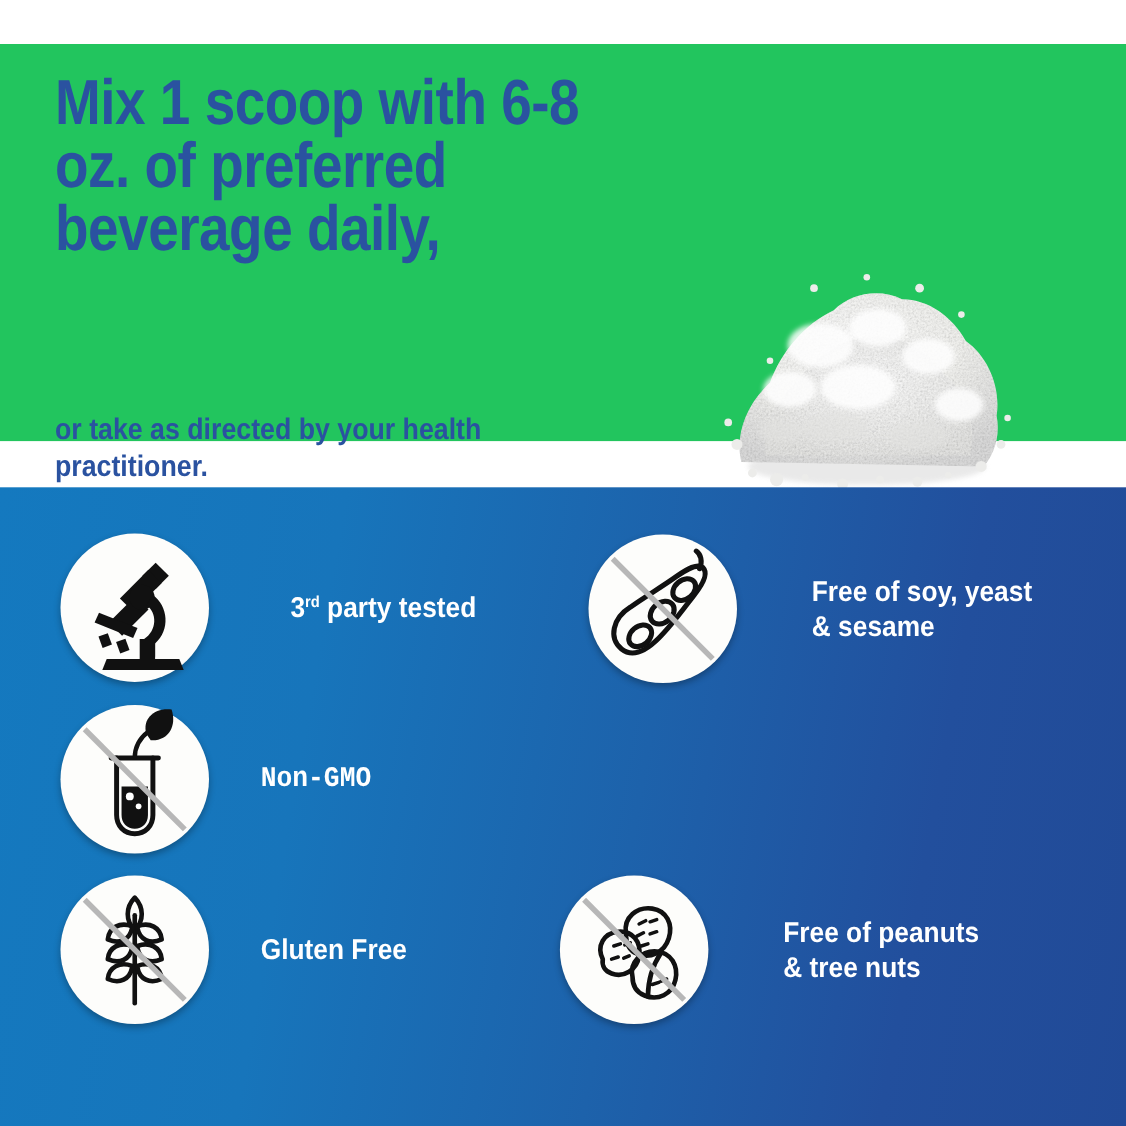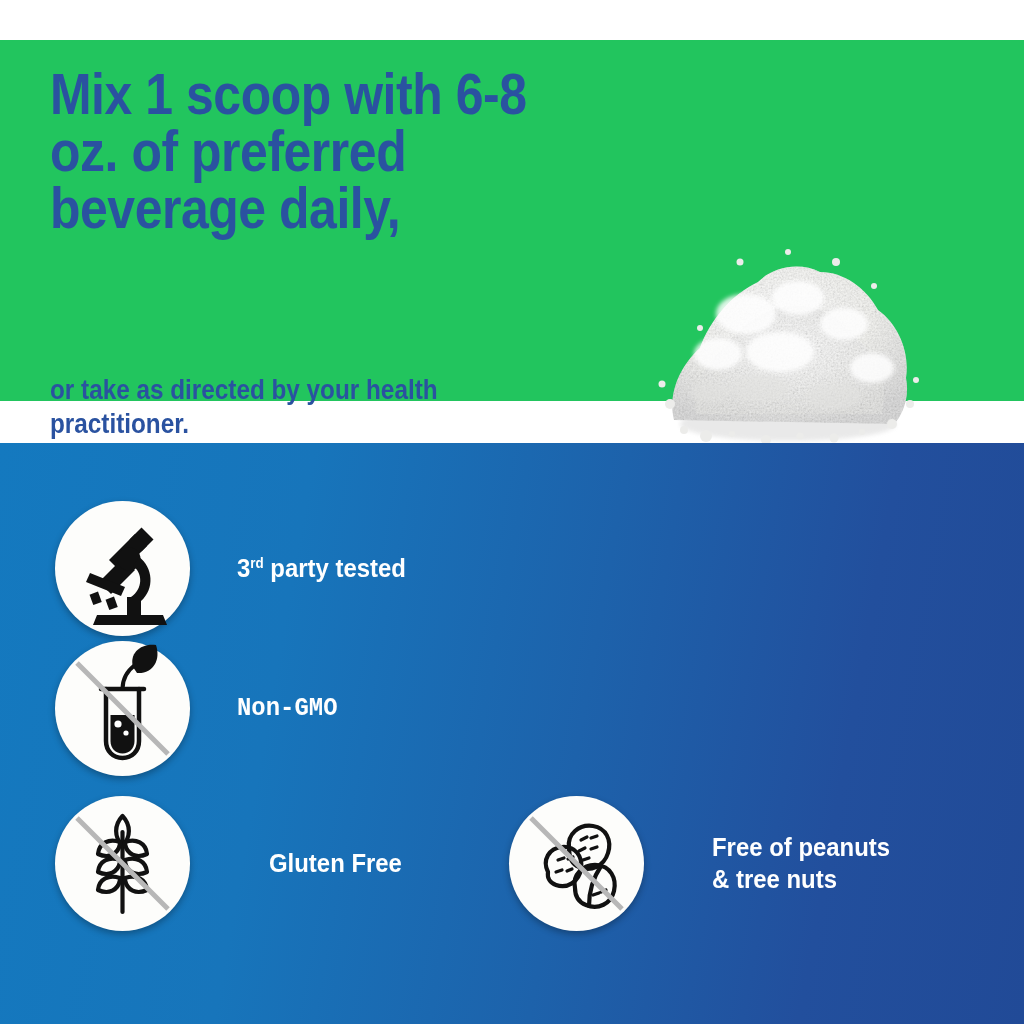--- a/index.html
+++ b/index.html
@@ -182,21 +182,21 @@
           <circle cx="188" cy="34" r="4"></circle>
             <circle cx="226" cy="58" r="3"></circle>
           <circle cx="52" cy="100" r="3"></circle>
         </g>
       </svg>
     </div>
   </div>
 
   <div id="blueband">
 
-    <div class="badge" style="left:55px; top:58px; width:430px; height:135px;">
+    <div class="badge" style="left:55px; top:42px; width:430px; height:135px;gap:27px;">
       <div class="badge-circle">
         <svg viewBox="0 0 135 135" aria-hidden="true">
           <g fill="#111111">
 
             <path d="M86.5 26.5 L98.5 38.5 L86.5 50.5 L74.5 38.5 Z"></path>
             <path d="M80 33 L92 45 L66 71 L54 59 Z"></path>
 
             <path d="M68 57 L80 69 L56 93 L44 81 Z"></path>
 
             <circle cx="74" cy="58" r="11.5"></circle>
@@ -235,21 +235,21 @@
           <path d="M67.5 48 C67.5 38 72 30 80 24" stroke="#111111" stroke-width="4" fill="none" stroke-linecap="round"></path>
 
           <path d="M78 26 C74 12 86 2 101 4 C106 19 98 33 82 32 Z" fill="#111111"></path>
 
           <line x1="22" y1="22" x2="113" y2="113" stroke="#b7b7b7" stroke-width="5"></line>
         </svg>
       </div>
       <div class="badge-label" style="margin-left:47px;">Non-GMO</div>
     </div>
 
-    <div class="badge" style="left:55px; top:353px; width:430px; height:135px;gap:32px;">
+    <div class="badge" style="left:55px; top:353px; width:430px; height:135px;">
       <div class="badge-circle">
         <svg viewBox="0 0 135 135" aria-hidden="true">
           <g fill="none" stroke="#111111" stroke-width="4.2" stroke-linecap="round" stroke-linejoin="round">
 
             <line x1="67.5" y1="36" x2="67.5" y2="116"></line>
 
             <path d="M67.5 20 C59 29 59 41 67.5 50 C76 41 76 29 67.5 20 Z"></path>
 
             <path d="M65 46 C54 42 44 47 43 58 C54 63 63 58 65 48 Z"></path>
             <path d="M65 64 C54 60 44 65 43 76 C54 81 63 76 65 66 Z"></path>
@@ -259,20 +259,41 @@
             <path d="M70 64 C81 60 91 65 92 76 C81 81 72 76 70 66 Z"></path>
             <path d="M70 82 C81 78 91 83 92 94 C81 99 72 94 70 84 Z"></path>
           </g>
 
           <line x1="22" y1="22" x2="113" y2="113" stroke="#b7b7b7" stroke-width="5"></line>
         </svg>
       </div>
       <div class="badge-label" style="margin-left:47px;">Gluten Free</div>
     </div>
 
+    <div class="badge" style="left:535px; top:43px; width:450px; height:135px;">
+      <div class="badge-circle">
+        <svg viewBox="0 0 135 135" aria-hidden="true">
+          <g fill="none" stroke="#111111" stroke-width="4.6" stroke-linecap="round" stroke-linejoin="round">
+
+            <path d="M30 104 C18 94 22 76 38 66 C52 56 66 48 80 38
+                     C90 31 99 26 104 30 C109 35 104 45 96 55
+                     C86 68 76 82 64 94 C52 106 40 112 30 104 Z"></path>
+
+            <path d="M101 31 C104 24 102 18 98 15"></path>
+
+            <ellipse cx="47" cy="92" rx="11.5" ry="8.5" transform="rotate(-40 47 92)"></ellipse>
+            <ellipse cx="67" cy="71" rx="12" ry="9" transform="rotate(-40 67 71)"></ellipse>
+            <ellipse cx="87" cy="50" rx="11.5" ry="8.5" transform="rotate(-40 87 50)"></ellipse>
+          </g>
+
+          <line x1="22" y1="22" x2="113" y2="113" stroke="#b7b7b7" stroke-width="5"></line>
+        </svg>
+      </div>
+      <div class="badge-label" style="margin-left:68px;">Free of soy, yeast<br>&amp; sesame</div>
+    </div>
 
 
     <div class="badge" style="left:509px; top:353px; width:450px; height:135px;">
       <div class="badge-circle">
         <svg viewBox="0 0 135 135" aria-hidden="true">
           <g fill="none" stroke="#111111" stroke-width="4.2" stroke-linecap="round" stroke-linejoin="round">
 
             <path d="M60 52 C58 38 70 28 84 30 C97 32 103 44 99 57
                      C95 70 82 76 70 71 C62 68 60 60 60 52 Z"></path>
 

